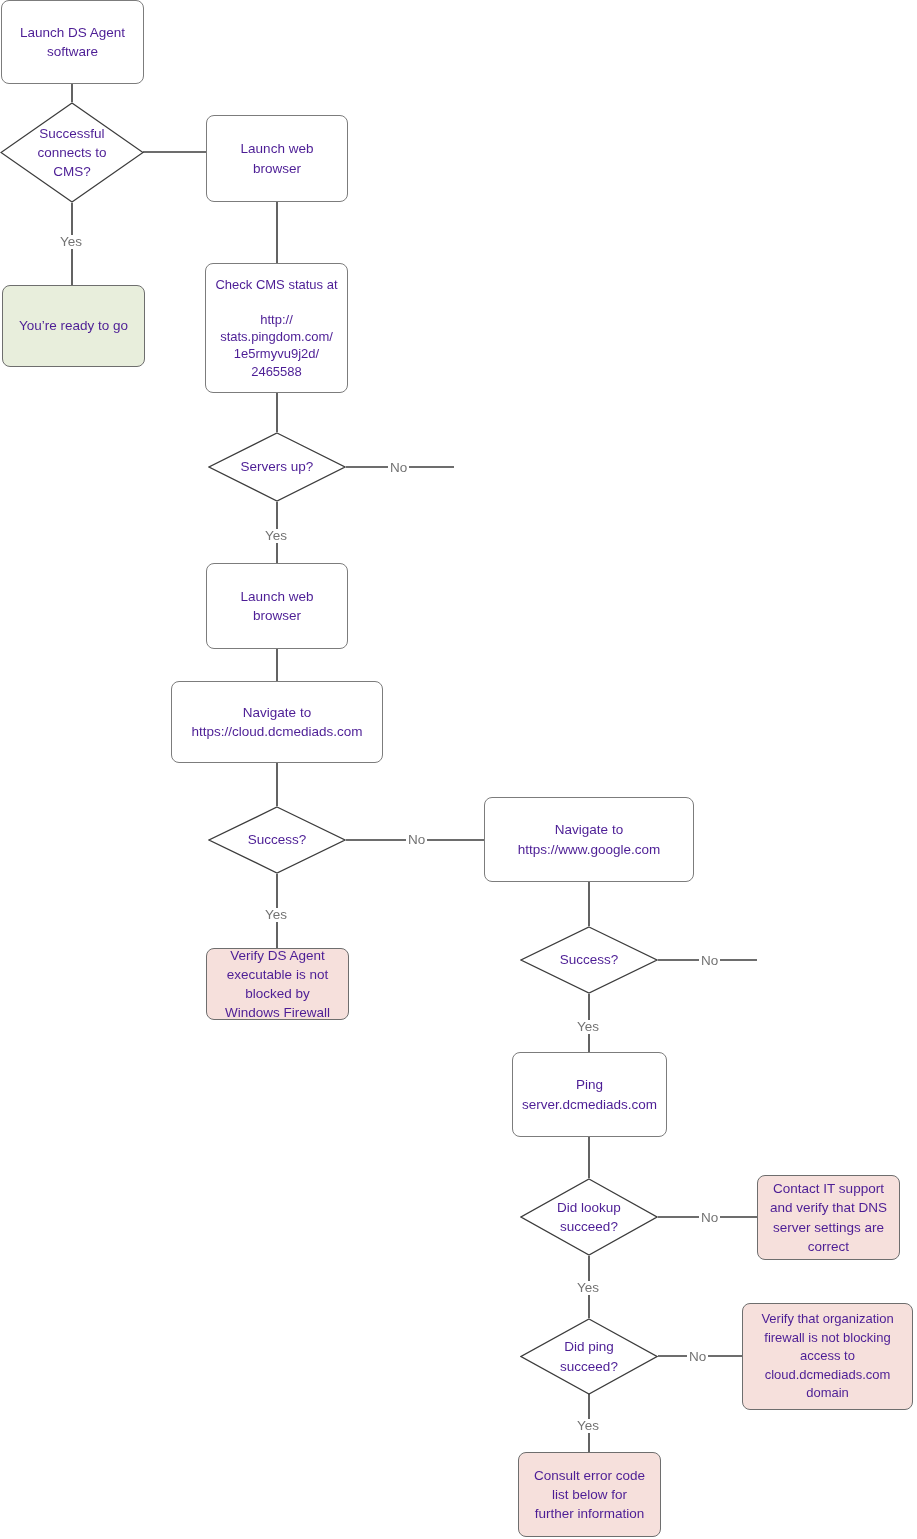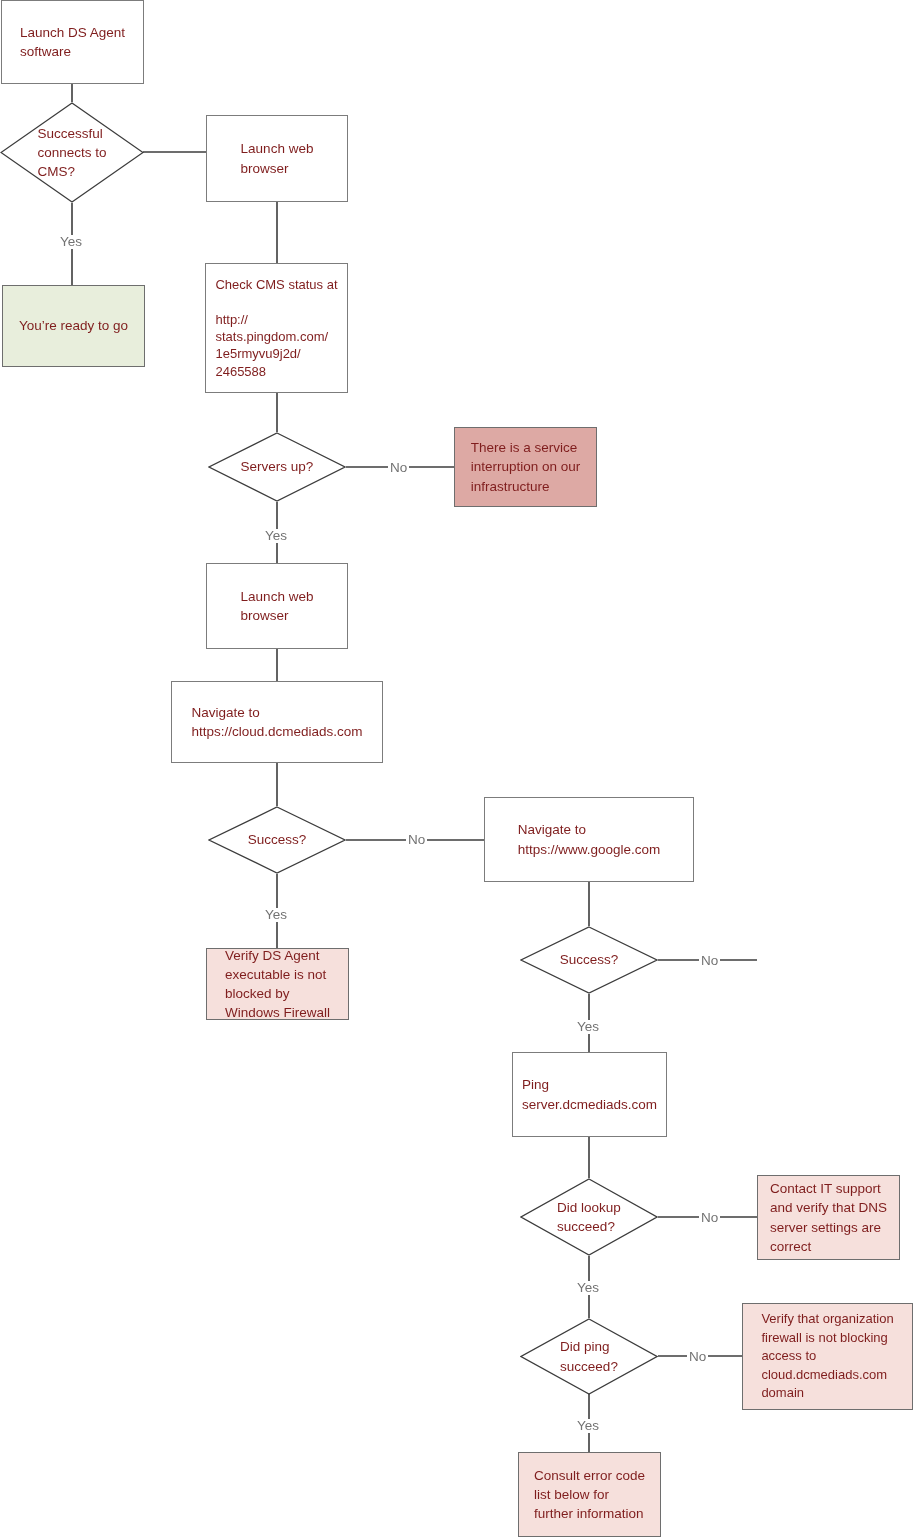--- a/index.html
+++ b/index.html
@@ -23,27 +23,28 @@
     width: 917px;
     height: 1539px;
     pointer-events: none;
   }
   .node {
     position: absolute;
     box-sizing: border-box;
     display: flex;
     align-items: center;
     justify-content: center;
-    text-align: left;
-    color: #7f1d1d;
+    text-align: center;
+    color: #4c1d95;
     font-size: 13.5px;
     line-height: 1.42;
     white-space: pre-line;
     padding: 2px 4px;
     z-index: 2;
+    border-radius: 8px;
   }
   .proc {
     border: 1px solid #7c7c7c;
     background: #ffffff;
   }
   .proc.green {
     background: #e8eedc;
     border: 1px solid #6e6e6e;
   }
   .proc.pink {
@@ -167,25 +168,20 @@
 
   <div class="node decision" style="left:208px; top:432px; width:138px; height:70px;">
     <svg viewBox="0 0 138 70" preserveAspectRatio="none">
       <polygon points="69,1 137,35 69,69 1,35" fill="#ffffff" stroke="#3c3c3c" stroke-width="1.3"></polygon>
     </svg>
     <span class="dlabel">Servers up?</span>
   </div>
 
   <div class="edge-label" style="left:388px; top:461px;">No</div>
 
-  <div class="node proc pink-strong" style="left:454px; top:427px; width:143px; height:80px;">
-    <span>There is a service
-interruption on our
-infrastructure</span>
-  </div>
 
   <div class="edge-label" style="left:263px; top:529px;">Yes</div>
 
   <div class="node proc" style="left:206px; top:563px; width:142px; height:86px;">
     <span>Launch web
 browser</span>
   </div>
 
   <div class="node proc" style="left:171px; top:681px; width:212px; height:82px;">
     <span>Navigate to

